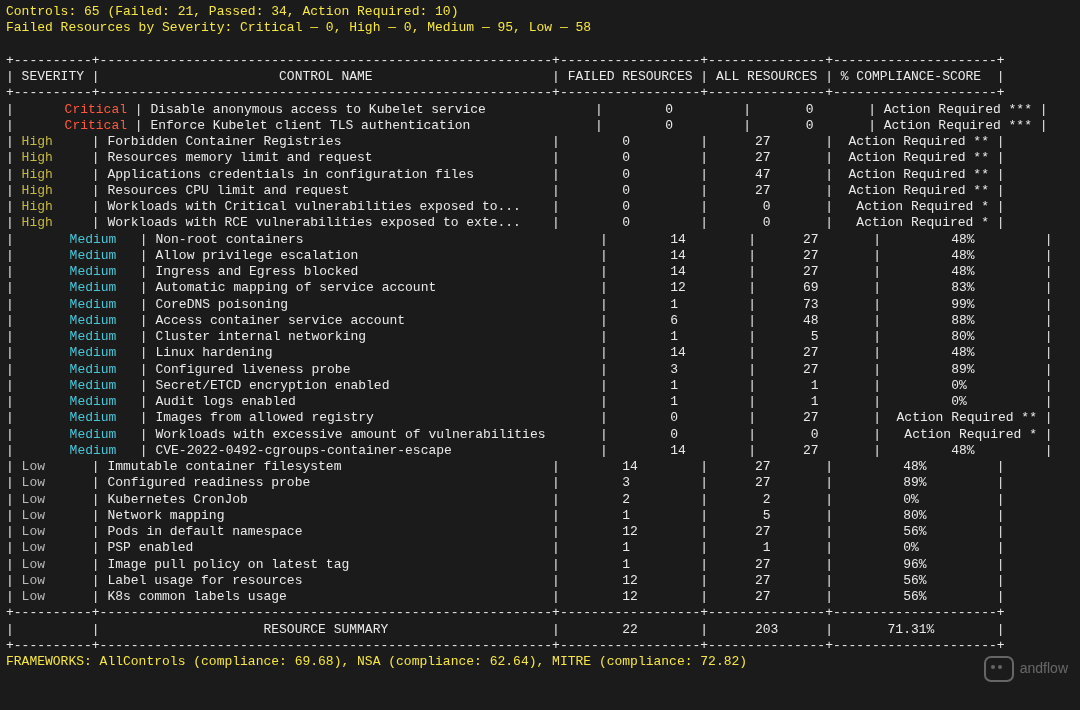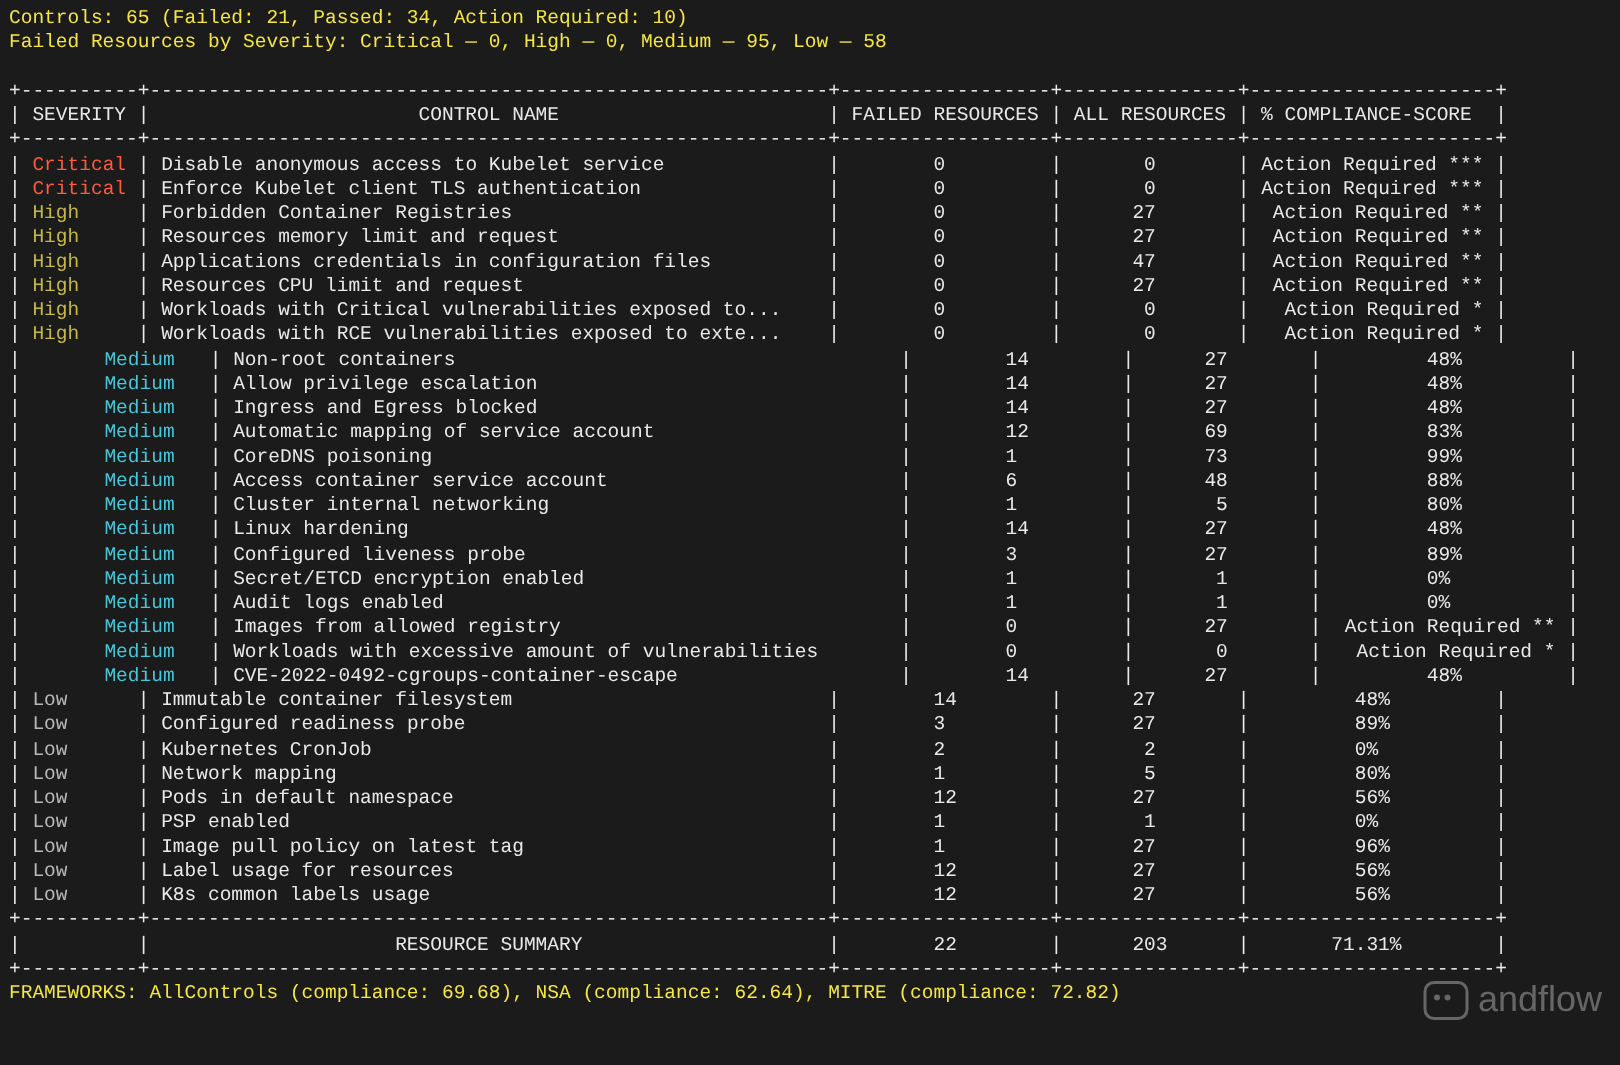--- a/index.html
+++ b/index.html
@@ -19,34 +19,34 @@
     font-size:13px;
     line-height:1.25;
     width:1080px;
     height:710px;
     overflow:hidden;
     position:relative;
   }
   .screen{padding:4px 6px;white-space:pre;}
   .line{display:block;}
   .yellow{color:var(--yellow);}
-  .sev-Critical{color:var(--red);}
+  .sev-Critical{color:var(--red);margin-left:43px;}
   .sev-High{color:var(--olive);}
   .sev-Medium{color:var(--cyan);margin-left:48px;}
   .sev-Low{color:var(--grey);}
   .watermark{
     position:absolute;
     right:12px;
     bottom:28px;
     display:flex;
     align-items:center;
     gap:6px;
     color:rgba(255,255,255,0.55);
     font-family:Arial,sans-serif;
-    font-size:24px;
+    font-size:14px;
     font-weight:500;
     opacity:0.6;
     pointer-events:none;
   }
   .watermark .bubble{
     width:26px;height:22px;
     border:2px solid rgba(255,255,255,0.55);
     border-radius:7px;
     position:relative;
   }

